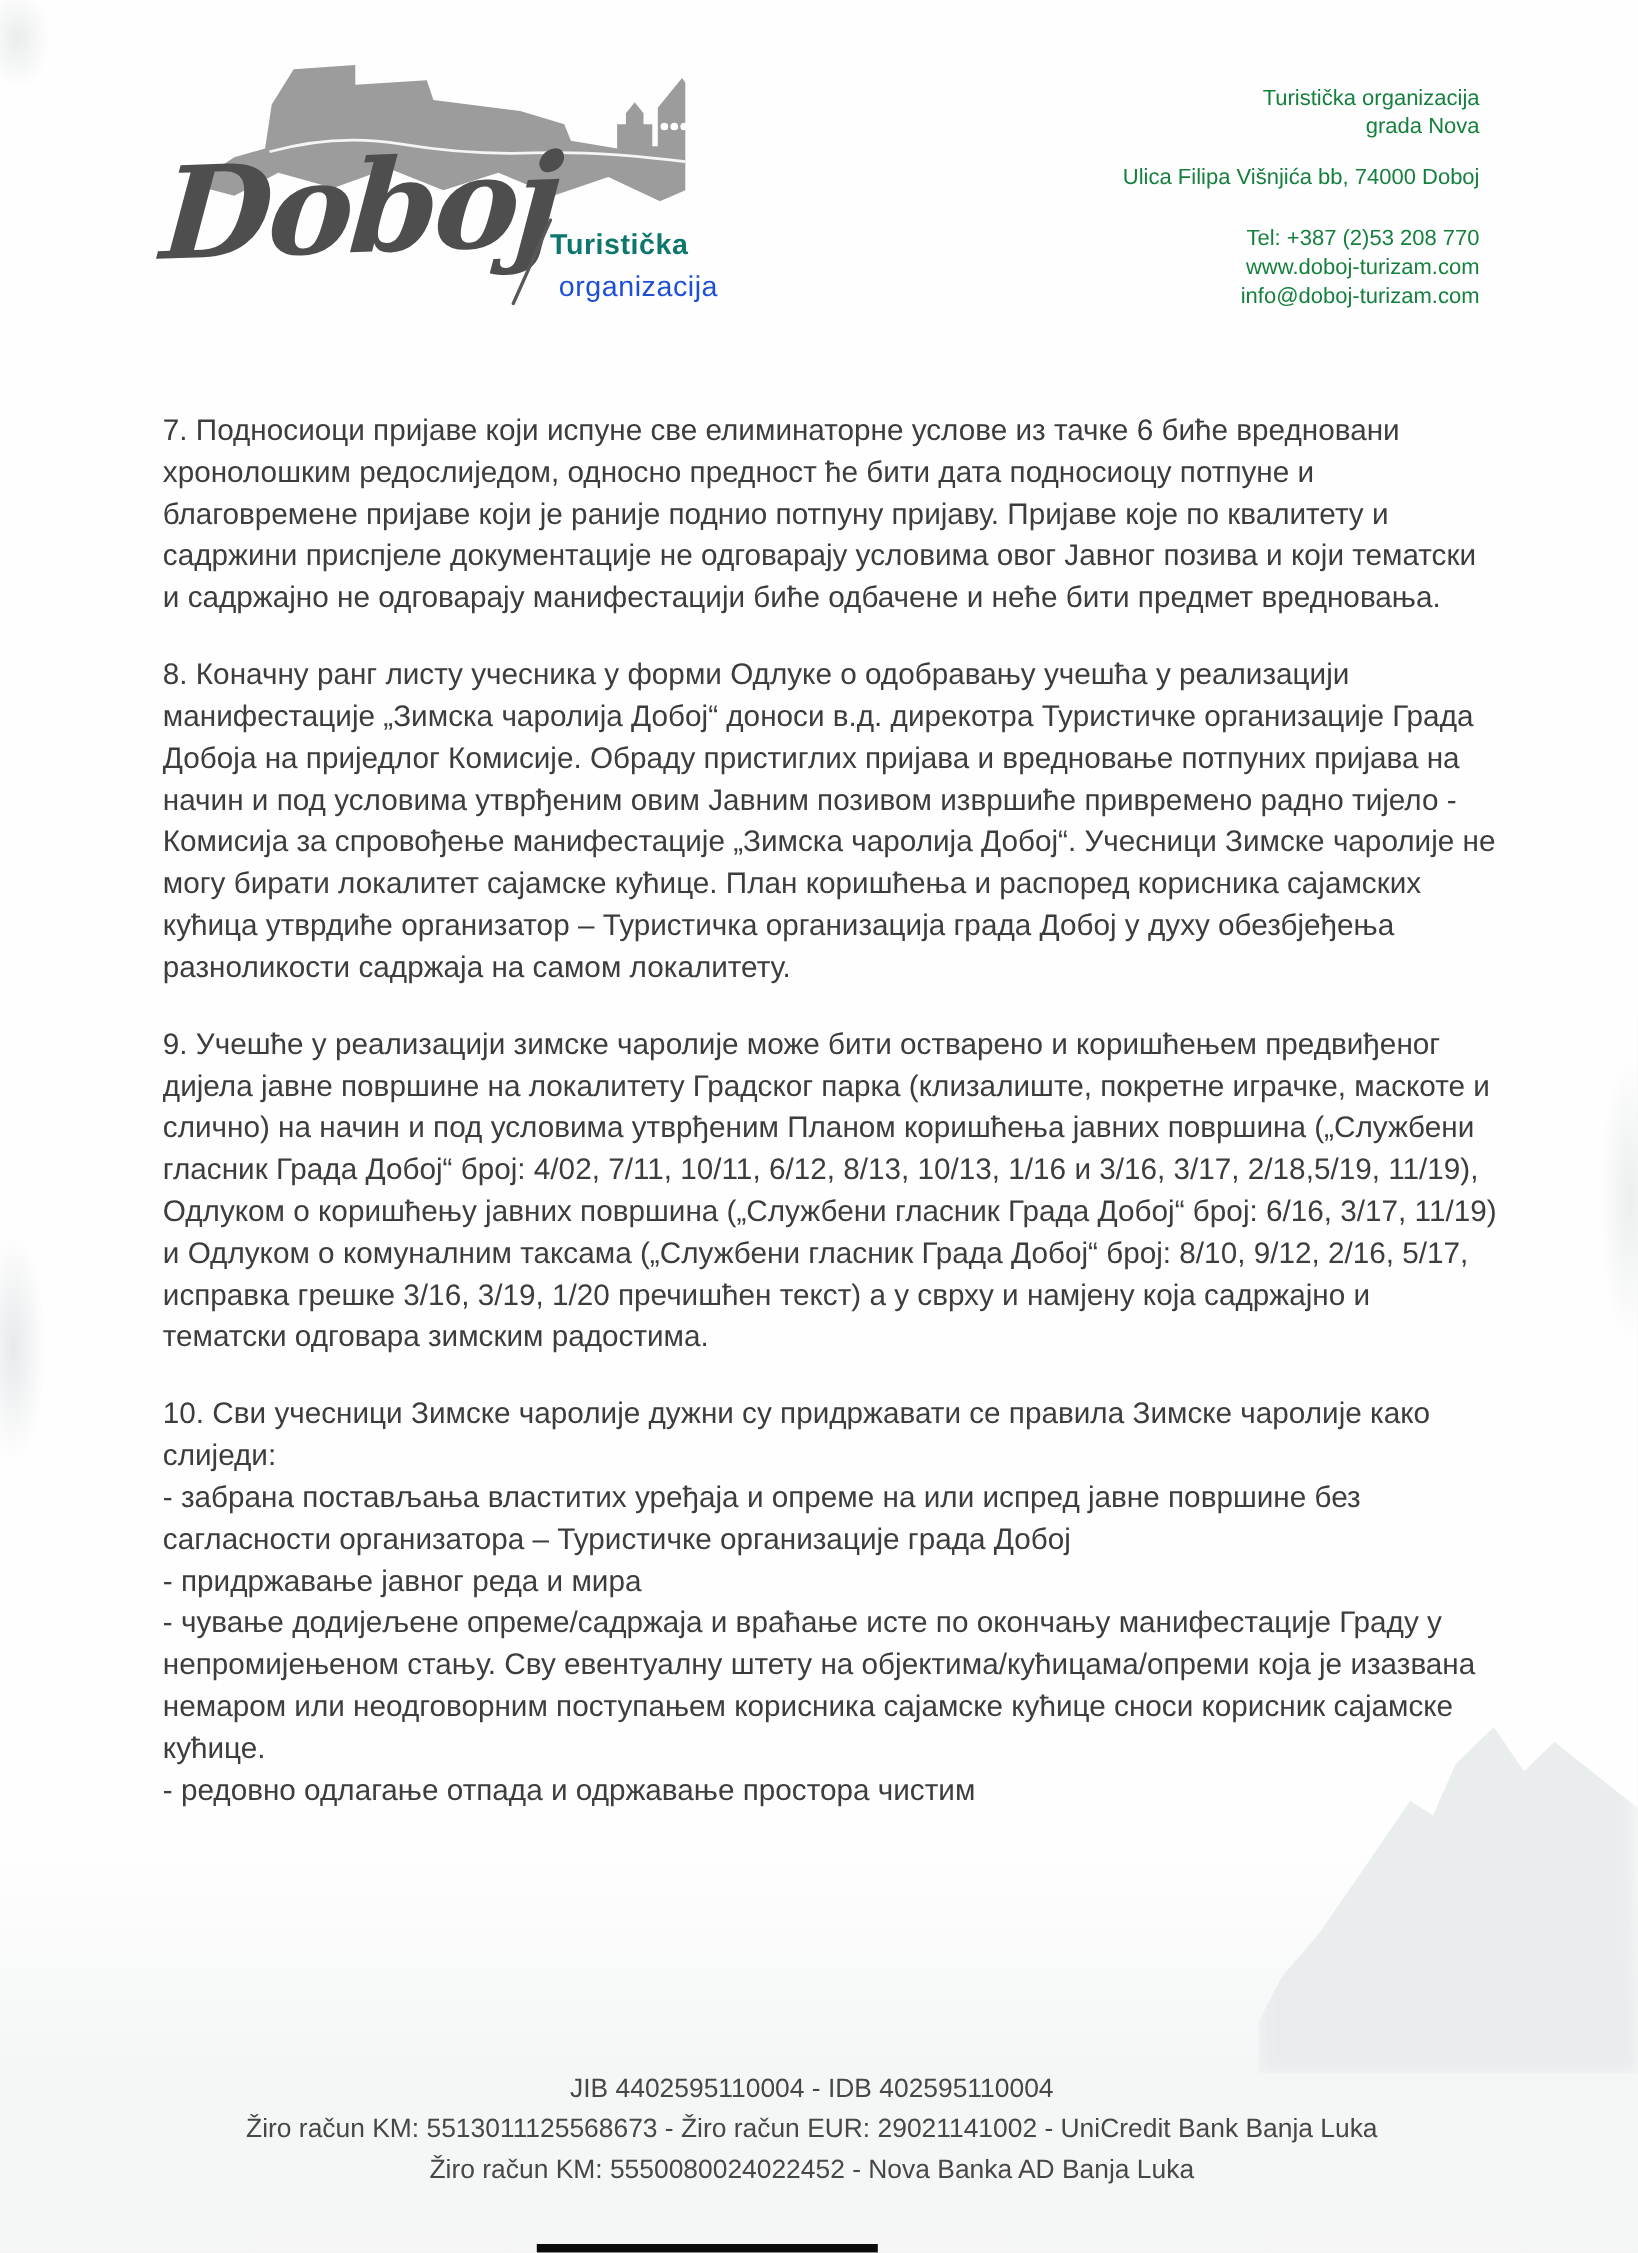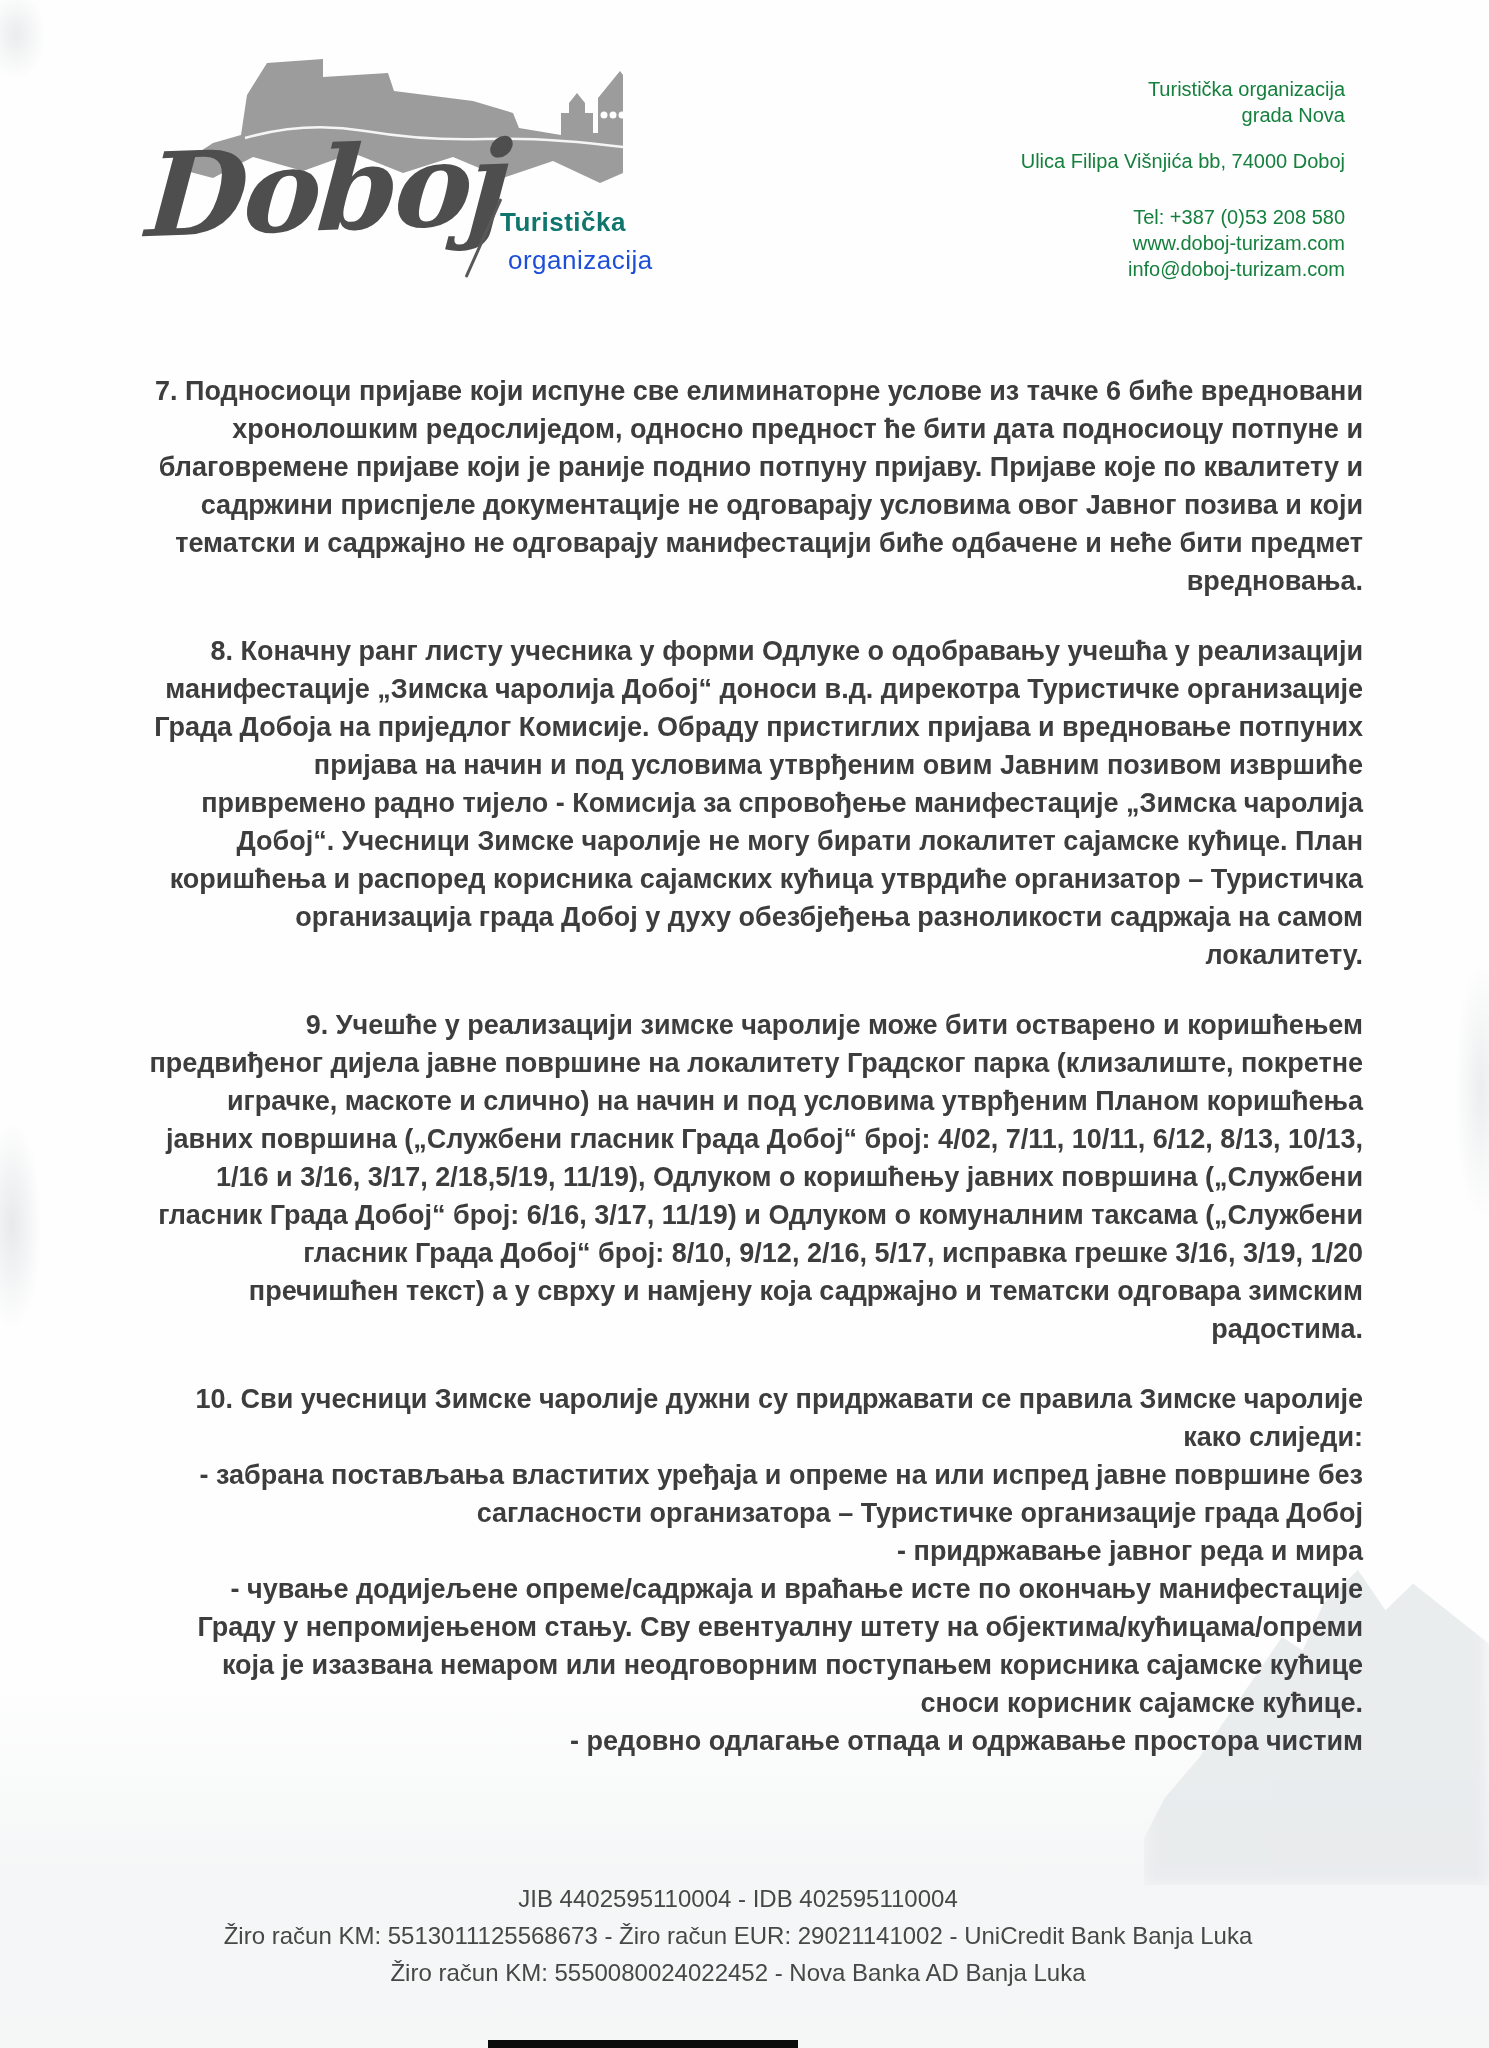--- a/index.html
+++ b/index.html
@@ -77,22 +77,21 @@
   .contact .phone{margin-top:30px;}
 
   
   .doc-body{
     position:absolute;left:148px;top:372px;width:1215px;
     font-size:27px;line-height:38px;color:#3d3d3d;
   }
   .doc-body p{
     margin:0 0 32px 0;
     white-space:pre-line;
-    text-align:right;
-    font-weight:bold;
+    text-align:left;
   }
 
   
   .doc-footer{
     position:absolute;left:0;top:1880px;width:1476px;
     text-align:center;
     font-size:24px;line-height:37px;color:#474747;
   }
 </style>
 </head>
@@ -117,21 +116,21 @@
     <div class="brand-script">Doboj</div>
     <div class="logo-slash"></div>
     <div class="logo-tagline-1">Turistička</div>
     <div class="logo-tagline-2">organizacija</div>
   </div>
 
   <div class="contact">
     <div>Turistička organizacija</div>
     <div>grada Nova</div>
     <div class="address">Ulica Filipa Višnjića bb, 74000 Doboj</div>
-    <div class="phone">Tel: +387 (0)53 208 580</div>
+    <div class="phone">Tel: +387 (2)53 208 770</div>
     <div>www.doboj-turizam.com</div>
     <div>info@doboj-turizam.com</div>
   </div>
 
   <div class="doc-body">
     <p>7. Подносиоци пријаве који испуне све елиминаторне услове из тачке 6 биће вредновани хронолошким редослиједом, односно предност ће бити дата подносиоцу потпуне и благовремене пријаве који је раније поднио потпуну пријаву. Пријаве које по квалитету и садржини приспјеле документације не одговарају условима овог Јавног позива и који тематски и садржајно не одговарају манифестацији биће одбачене и неће бити предмет вредновања.</p>
     <p>8. Коначну ранг листу учесника у форми Одлуке о одобравању учешћа у реализацији манифестације „Зимска чаролија Добој“ доноси в.д. дирекотра Туристичке организације Града Добоја на приједлог Комисије. Обраду пристиглих пријава и вредновање потпуних пријава на начин и под условима утврђеним овим Јавним позивом извршиће привремено радно тијело  - Комисија за спровођење манифестације „Зимска чаролија Добој“. Учесници Зимске чаролије не могу бирати локалитет сајамске кућице. План коришћења и распоред корисника сајамских кућица утврдиће организатор – Туристичка организација града Добој у духу обезбјеђења разноликости садржаја на самом локалитету.</p>
     <p>9. Учешће у реализацији зимске чаролије може бити остварено и коришћењем предвиђеног дијела јавне површине на локалитету Градског парка (клизалиште, покретне играчке, маскоте и слично) на начин и под условима утврђеним Планом коришћења јавних површина („Службени гласник Града Добој“ број: 4/02, 7/11, 10/11, 6/12, 8/13, 10/13, 1/16 и 3/16, 3/17, 2/18,5/19, 11/19), Одлуком о коришћењу јавних површина („Службени гласник Града Добој“ број: 6/16, 3/17, 11/19) и Одлуком о комуналним таксама („Службени гласник Града Добој“ број: 8/10, 9/12, 2/16, 5/17, исправка грешке 3/16, 3/19, 1/20 пречишћен текст) а у сврху и намјену која садржајно и тематски одговара зимским радостима.</p>
     <p>10. Сви учесници  Зимске чаролије дужни су придржавати се правила Зимске чаролије како слиједи:
 - забрана постављања властитих уређаја и опреме на или испред јавне површине без сагласности организатора – Туристичке организације града Добој

